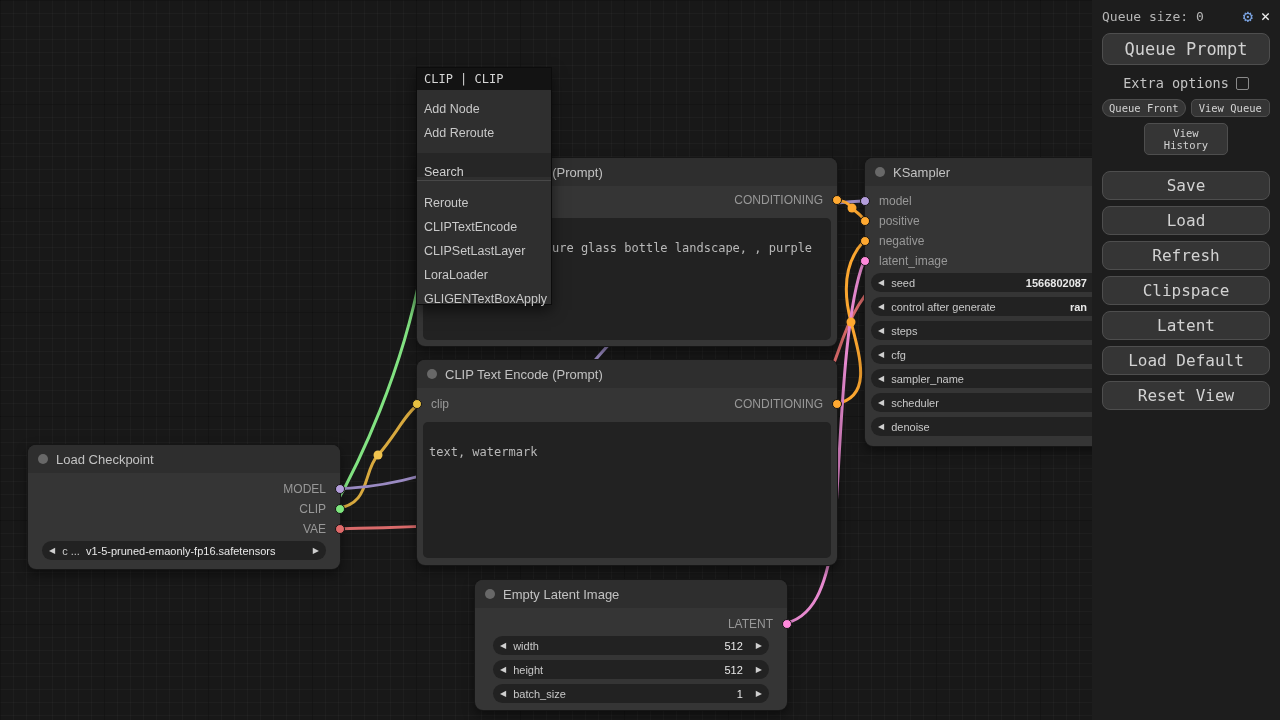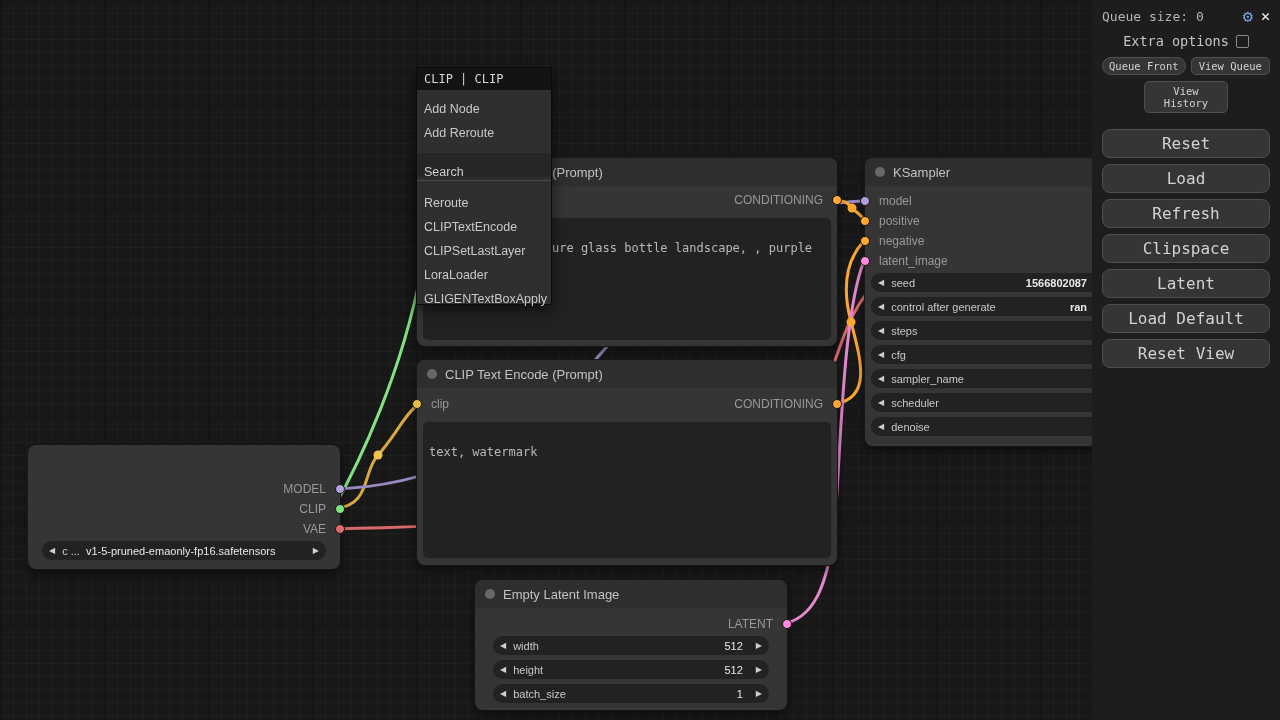--- a/index.html
+++ b/index.html
@@ -127,20 +127,24 @@
     <span>CLIP Text Encode (Prompt)</span>
   </div>
   <div class="port-label in" style="top:36px;">clip</div>
   <span class="dot left dot-clip" style="top:39px;"></span>
   <div class="port-label out" style="top:36px;">CONDITIONING</div>
   <span class="dot right dot-cond" style="top:39px;"></span>
   <div class="textarea" style="top:62px; height:136px;">text, watermark</div>
 </div>
 
 <div class="node" style="left:28px; top:445px; width:312px; height:124px;">
+  <div class="node-title">
+    <span class="status-dot"></span>
+    <span>Load Checkpoint</span>
+  </div>
   <div class="port-label out" style="top:36px;">MODEL</div>
   <span class="dot right dot-model" style="top:39px;"></span>
   <div class="port-label out" style="top:56px;">CLIP</div>
   <span class="dot right dot-clip-hl" style="top:59px;"></span>
   <div class="port-label out" style="top:76px;">VAE</div>
   <span class="dot right dot-vae" style="top:79px;"></span>
   <div class="widget" style="top:96px; left:14px; right:14px;">
     <span class="arr">◀</span>
     <span class="wname">c ...</span>
     <span class="wval-left">v1-5-pruned-emaonly-fp16.safetensors</span>
@@ -240,29 +244,30 @@
   <div class="item">GLIGENTextBoxApply</div>
 </div>
 
 <div id="sidebar">
   <div class="toprow">
     <span>Queue size: 0</span>
     <span class="spacer"></span>
     <span class="gear">⚙</span>
     <span class="closex">✕</span>
   </div>
+  <button class="btn btn-big">Queue Prompt</button>
   <div class="extra-row">
     <span>Extra options</span>
     <span class="checkbox"></span>
   </div>
   <div class="smallrow">
     <button class="btn btn-small" style="flex:1;border-radius:9px;">Queue Front</button>
     <button class="btn btn-small" style="flex:1;">View Queue</button>
   </div>
   <button class="btn btn-history">View History</button>
-  <button class="btn btn-action">Reset</button>
+  <button class="btn btn-action">Save</button>
   <button class="btn btn-action">Load</button>
   <button class="btn btn-action">Refresh</button>
   <button class="btn btn-action">Clipspace</button>
   <button class="btn btn-action">Latent</button>
   <button class="btn btn-action">Load Default</button>
   <button class="btn btn-action">Reset View</button>
 </div>
 
 </body></html>

